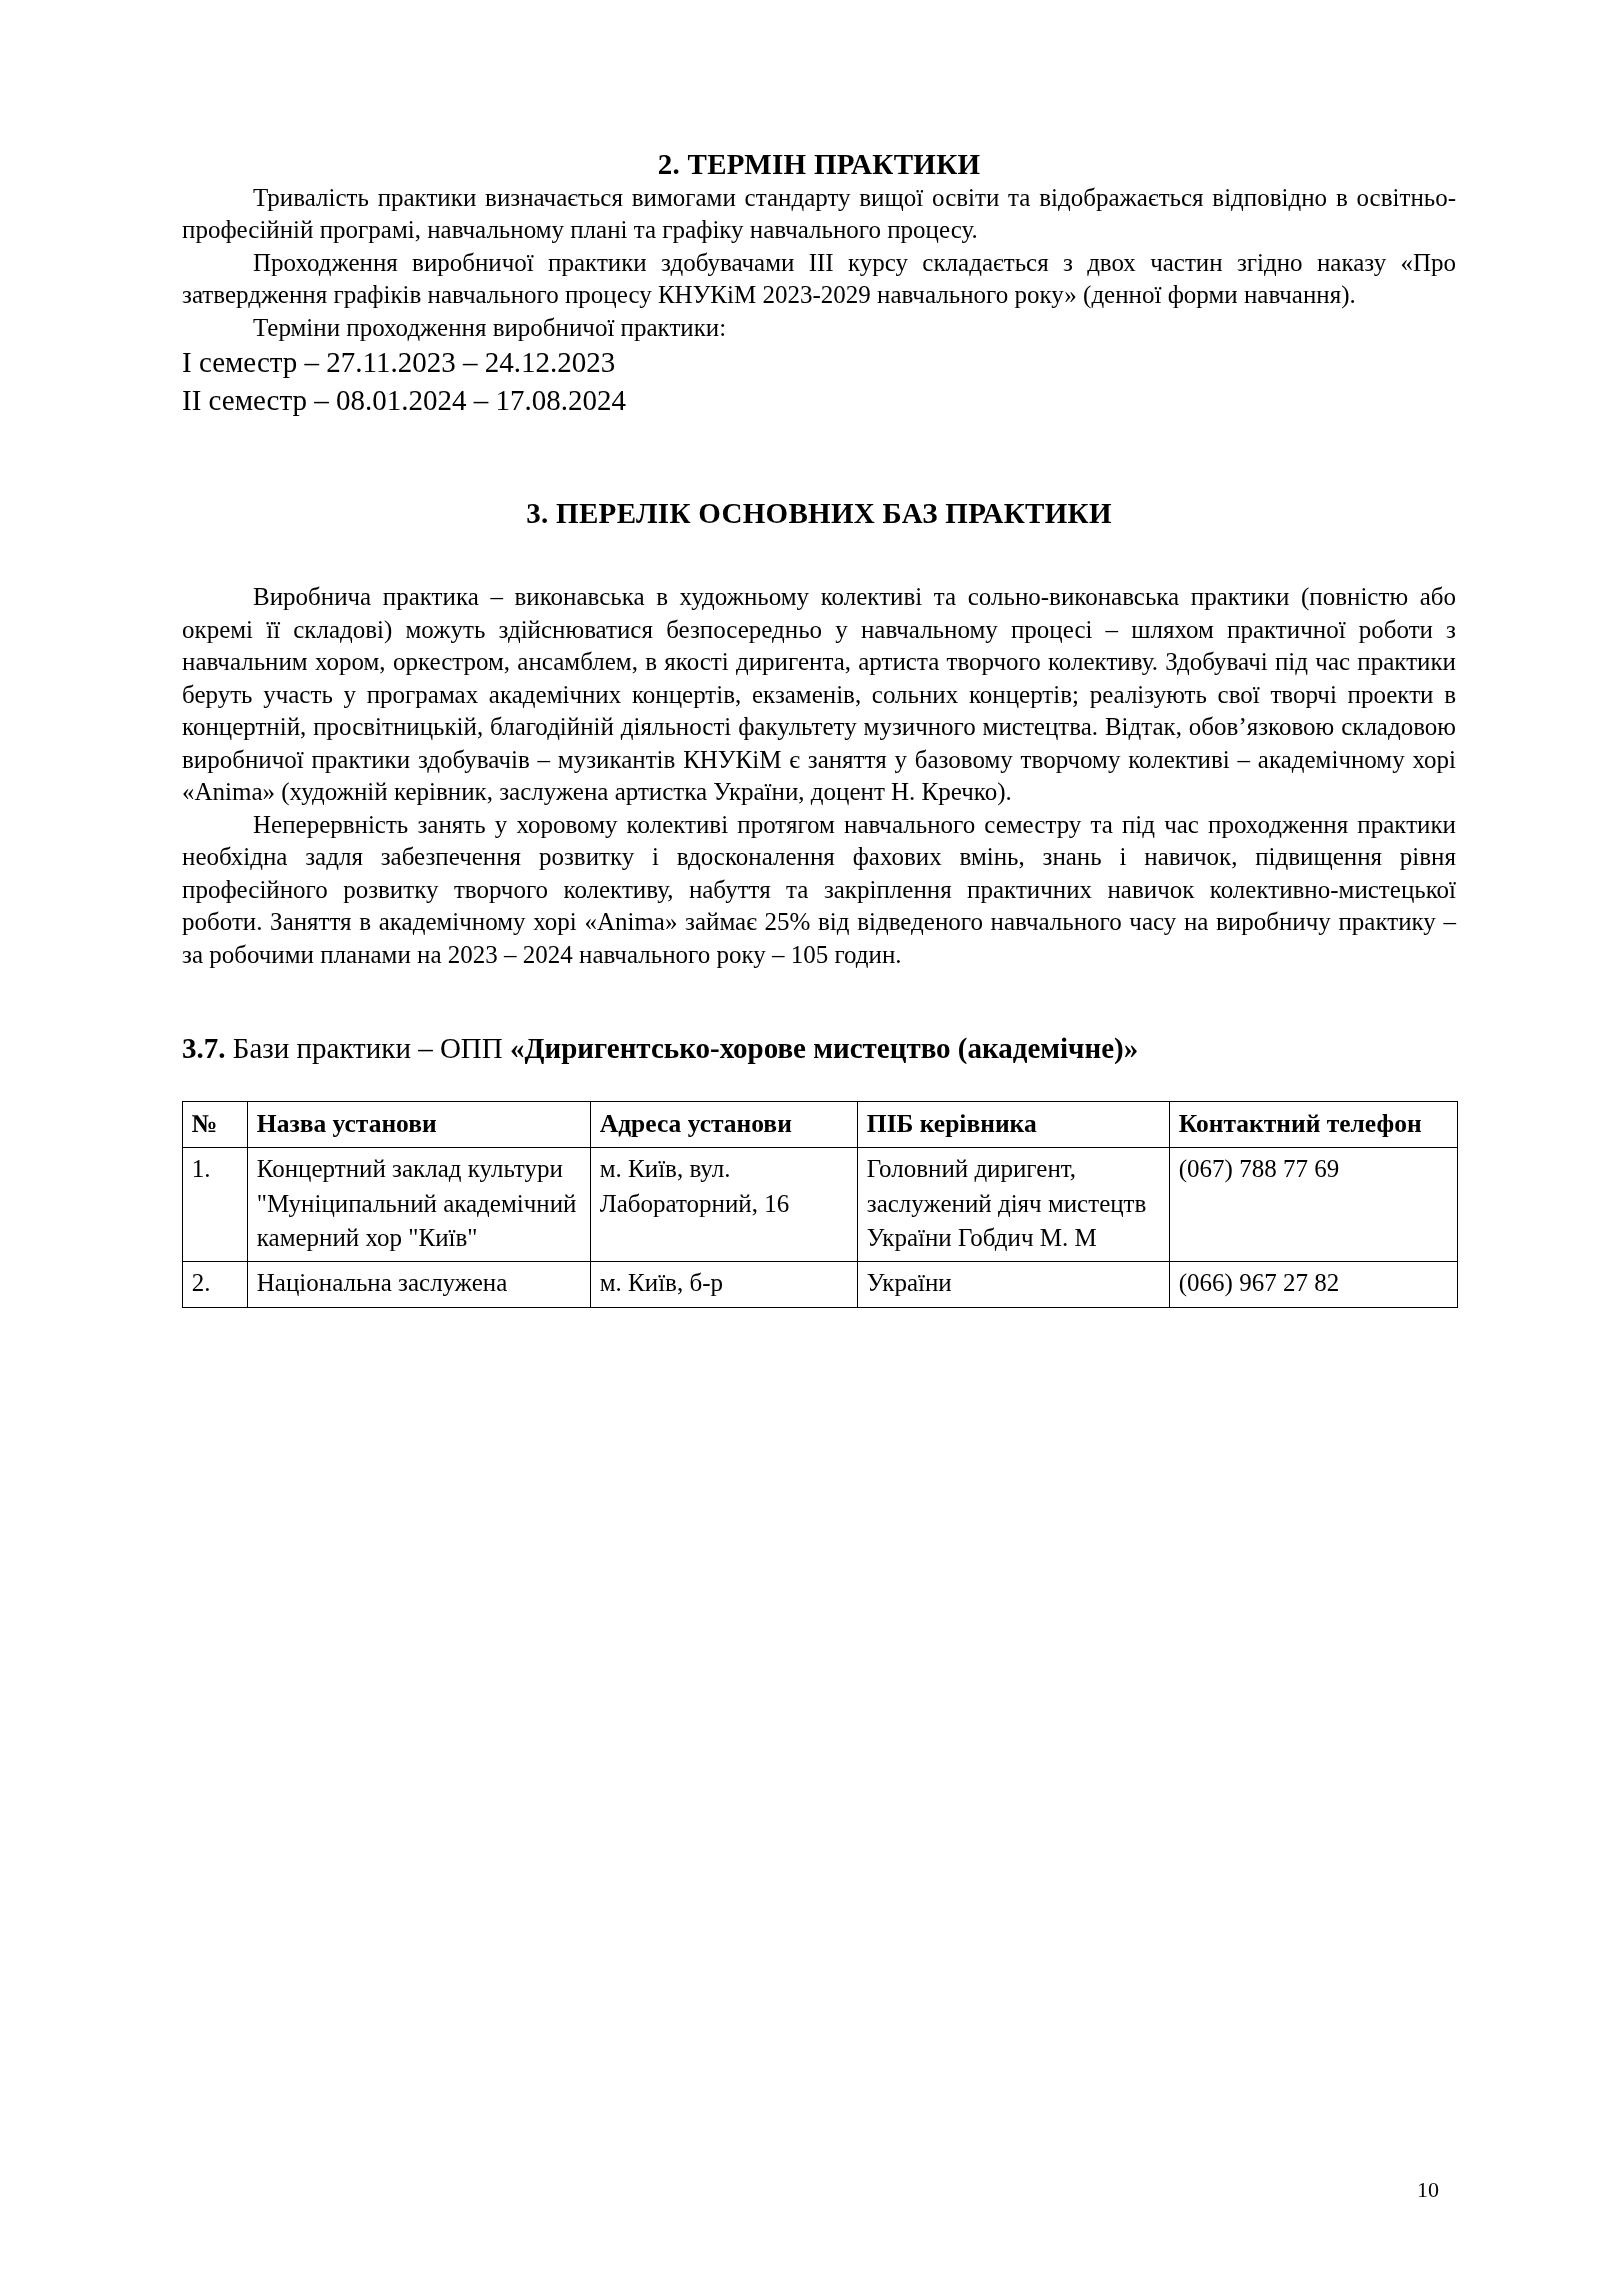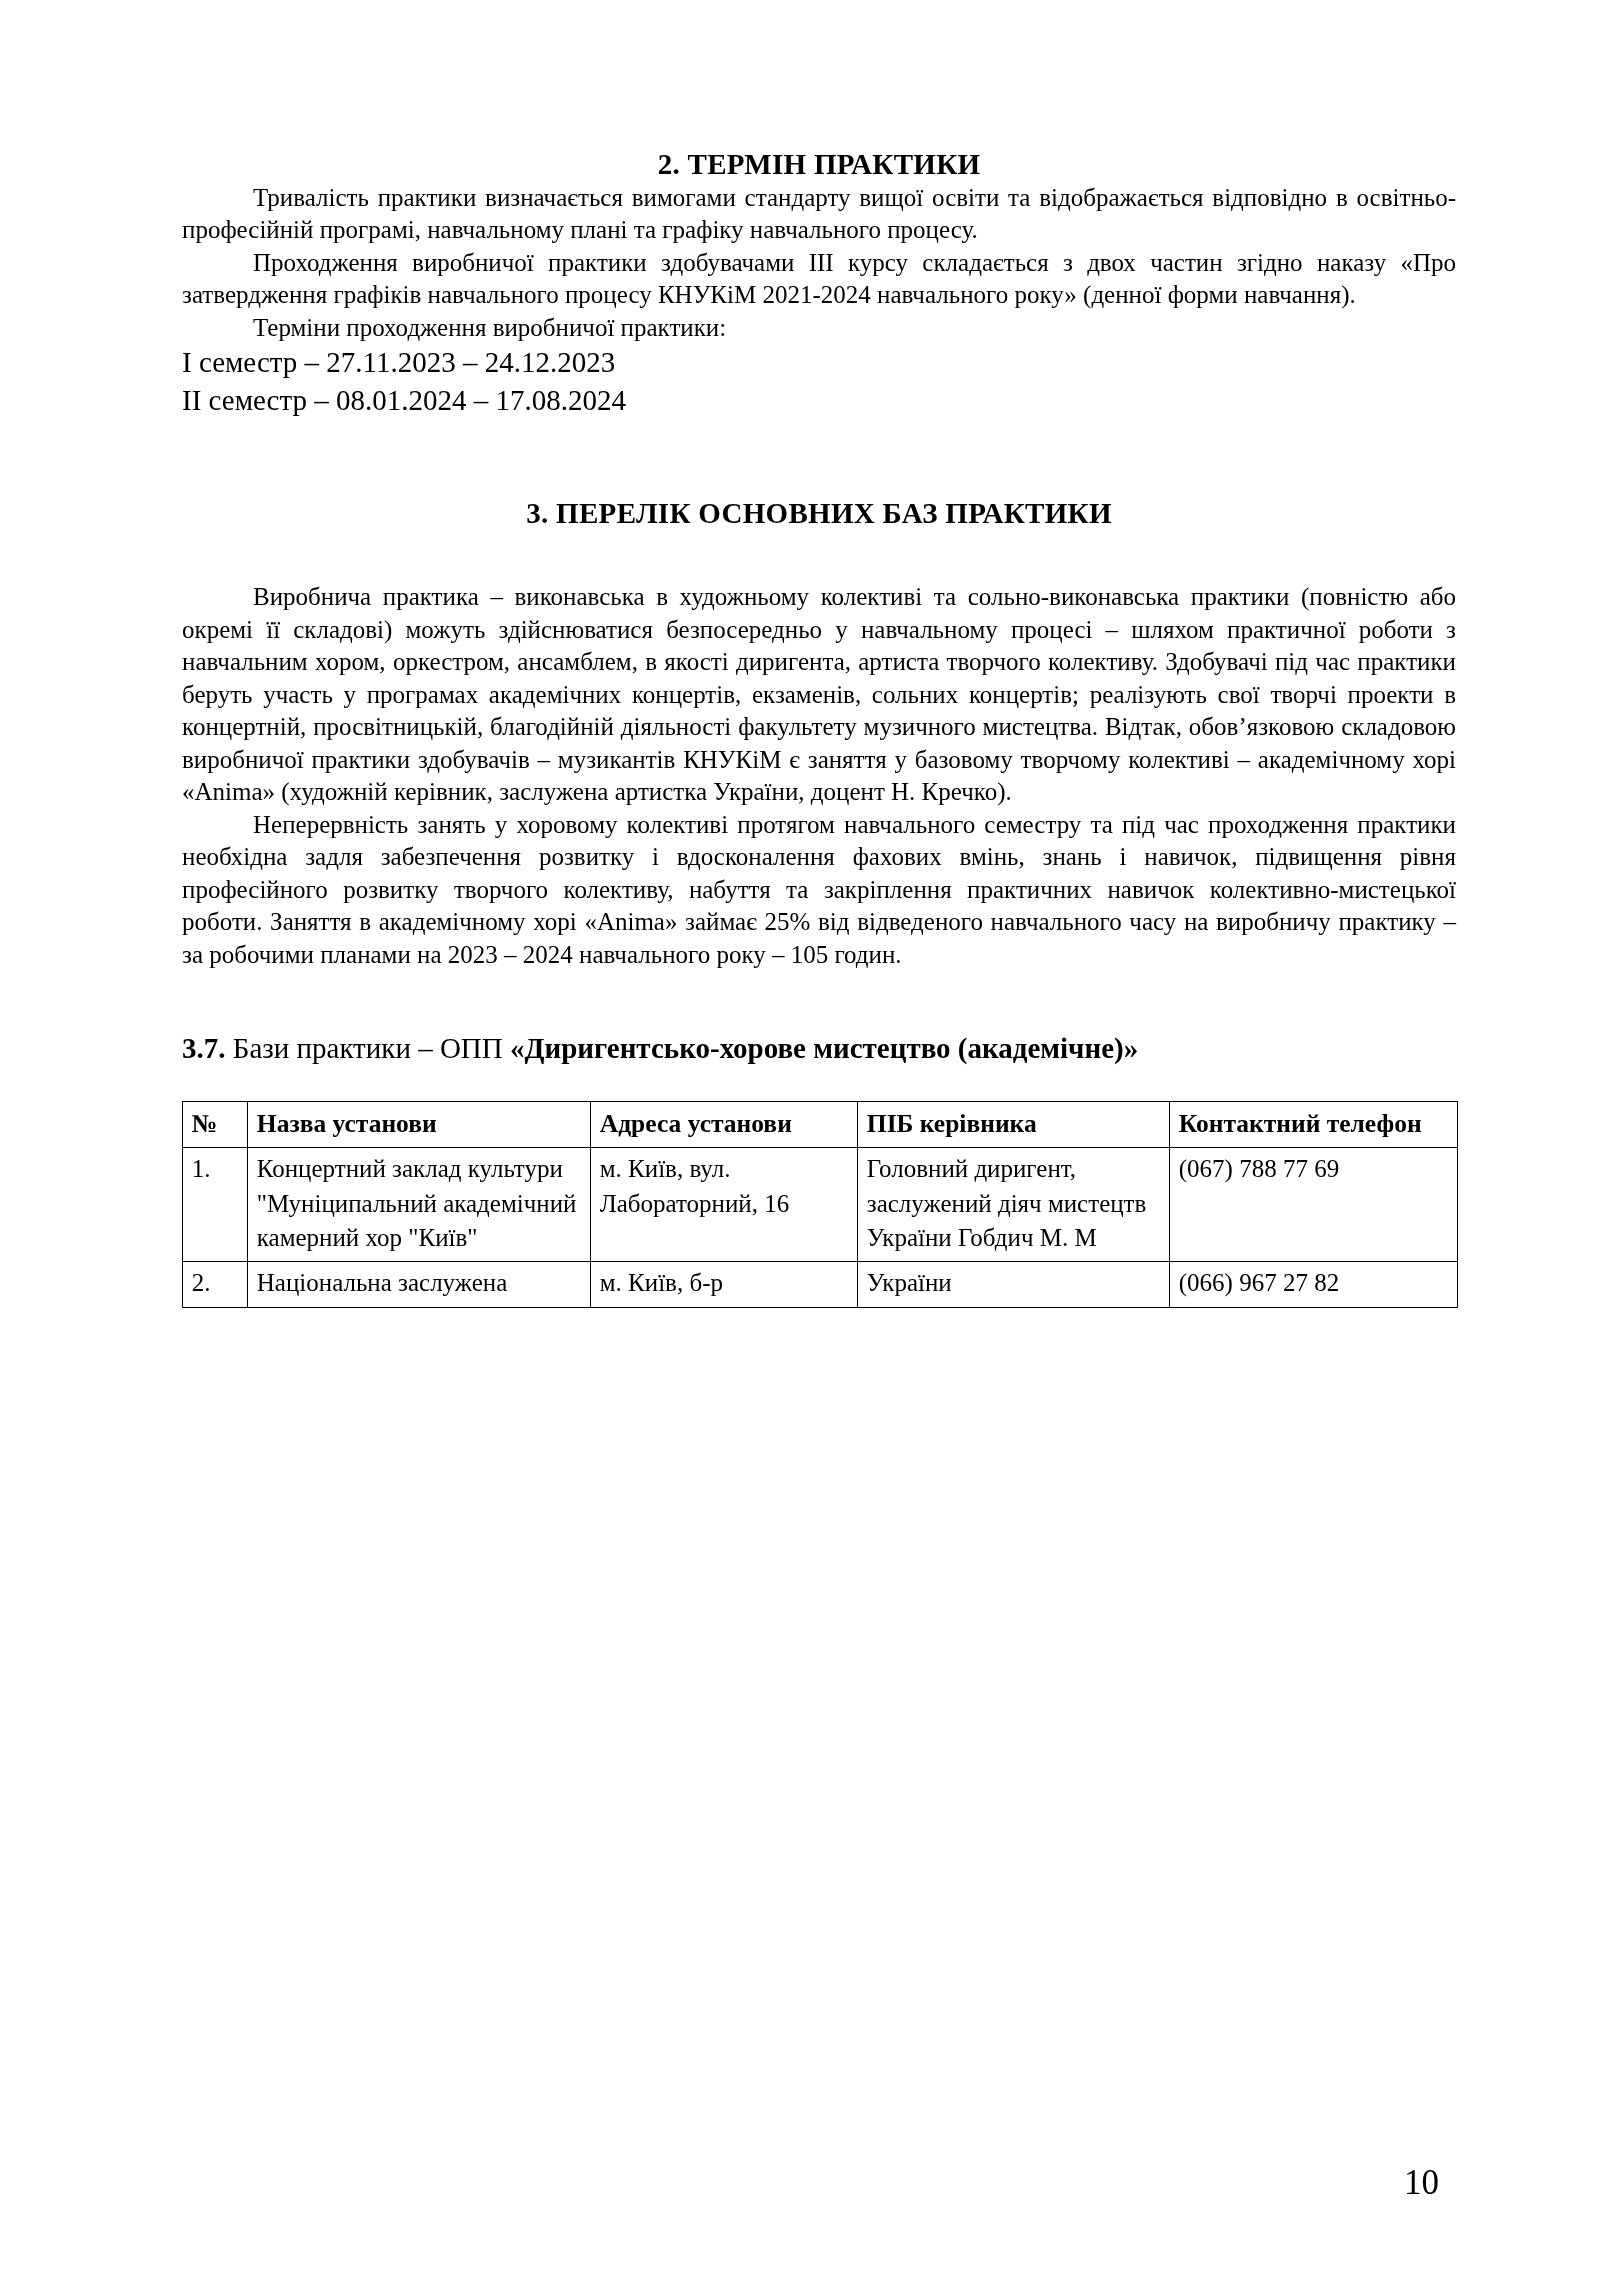--- a/index.html
+++ b/index.html
@@ -93,35 +93,35 @@
 
   td.cell-num { text-align: left; padding-left: 15.7px; }
   td.cell-head { padding-left: 21.6px; }
   td.cell-addr { padding-left: 15.7px; }
   td.cell-phone { padding-left: 13.7px; }
 
   .pagenum {
     position: absolute;
     right: 182px;
     bottom: 90px;
-    font-size: 35px;
+    font-size: 22px;
     font-family: "Liberation Serif", "DejaVu Serif", serif;
   }
 </style>
 </head>
 <body>
 
 <div class="page">
   <div class="content">
 
     <h1 class="section-title sec2-title">2. ТЕРМІН ПРАКТИКИ</h1>
 
     <p class="body-par">Тривалість практики визначається вимогами стандарту вищої освіти та відображається відповідно в освітньо-професійній програмі, навчальному плані та графіку навчального процесу.</p>
 
-    <p class="body-par">Проходження виробничої практики здобувачами  III курсу складається з двох частин згідно наказу «Про затвердження графіків навчального процесу КНУКіМ 2021-2024 навчального року» (денної  форми навчання).</p>
+    <p class="body-par">Проходження виробничої практики здобувачами  III курсу складається з двох частин згідно наказу «Про затвердження графіків навчального процесу КНУКіМ 2023-2029 навчального року» (денної  форми навчання).</p>
 
     <p class="body-par">Терміни проходження виробничої практики:</p>
 
     <p class="date-line">I семестр – 27.11.2023 – 24.12.2023</p>
 
     <p class="date-line">II семестр – 08.01.2024 – 17.08.2024</p>
 
     <div class="gap-sec3"></div>
 
     <h1 class="section-title">3. ПЕРЕЛІК ОСНОВНИХ БАЗ ПРАКТИКИ</h1>

